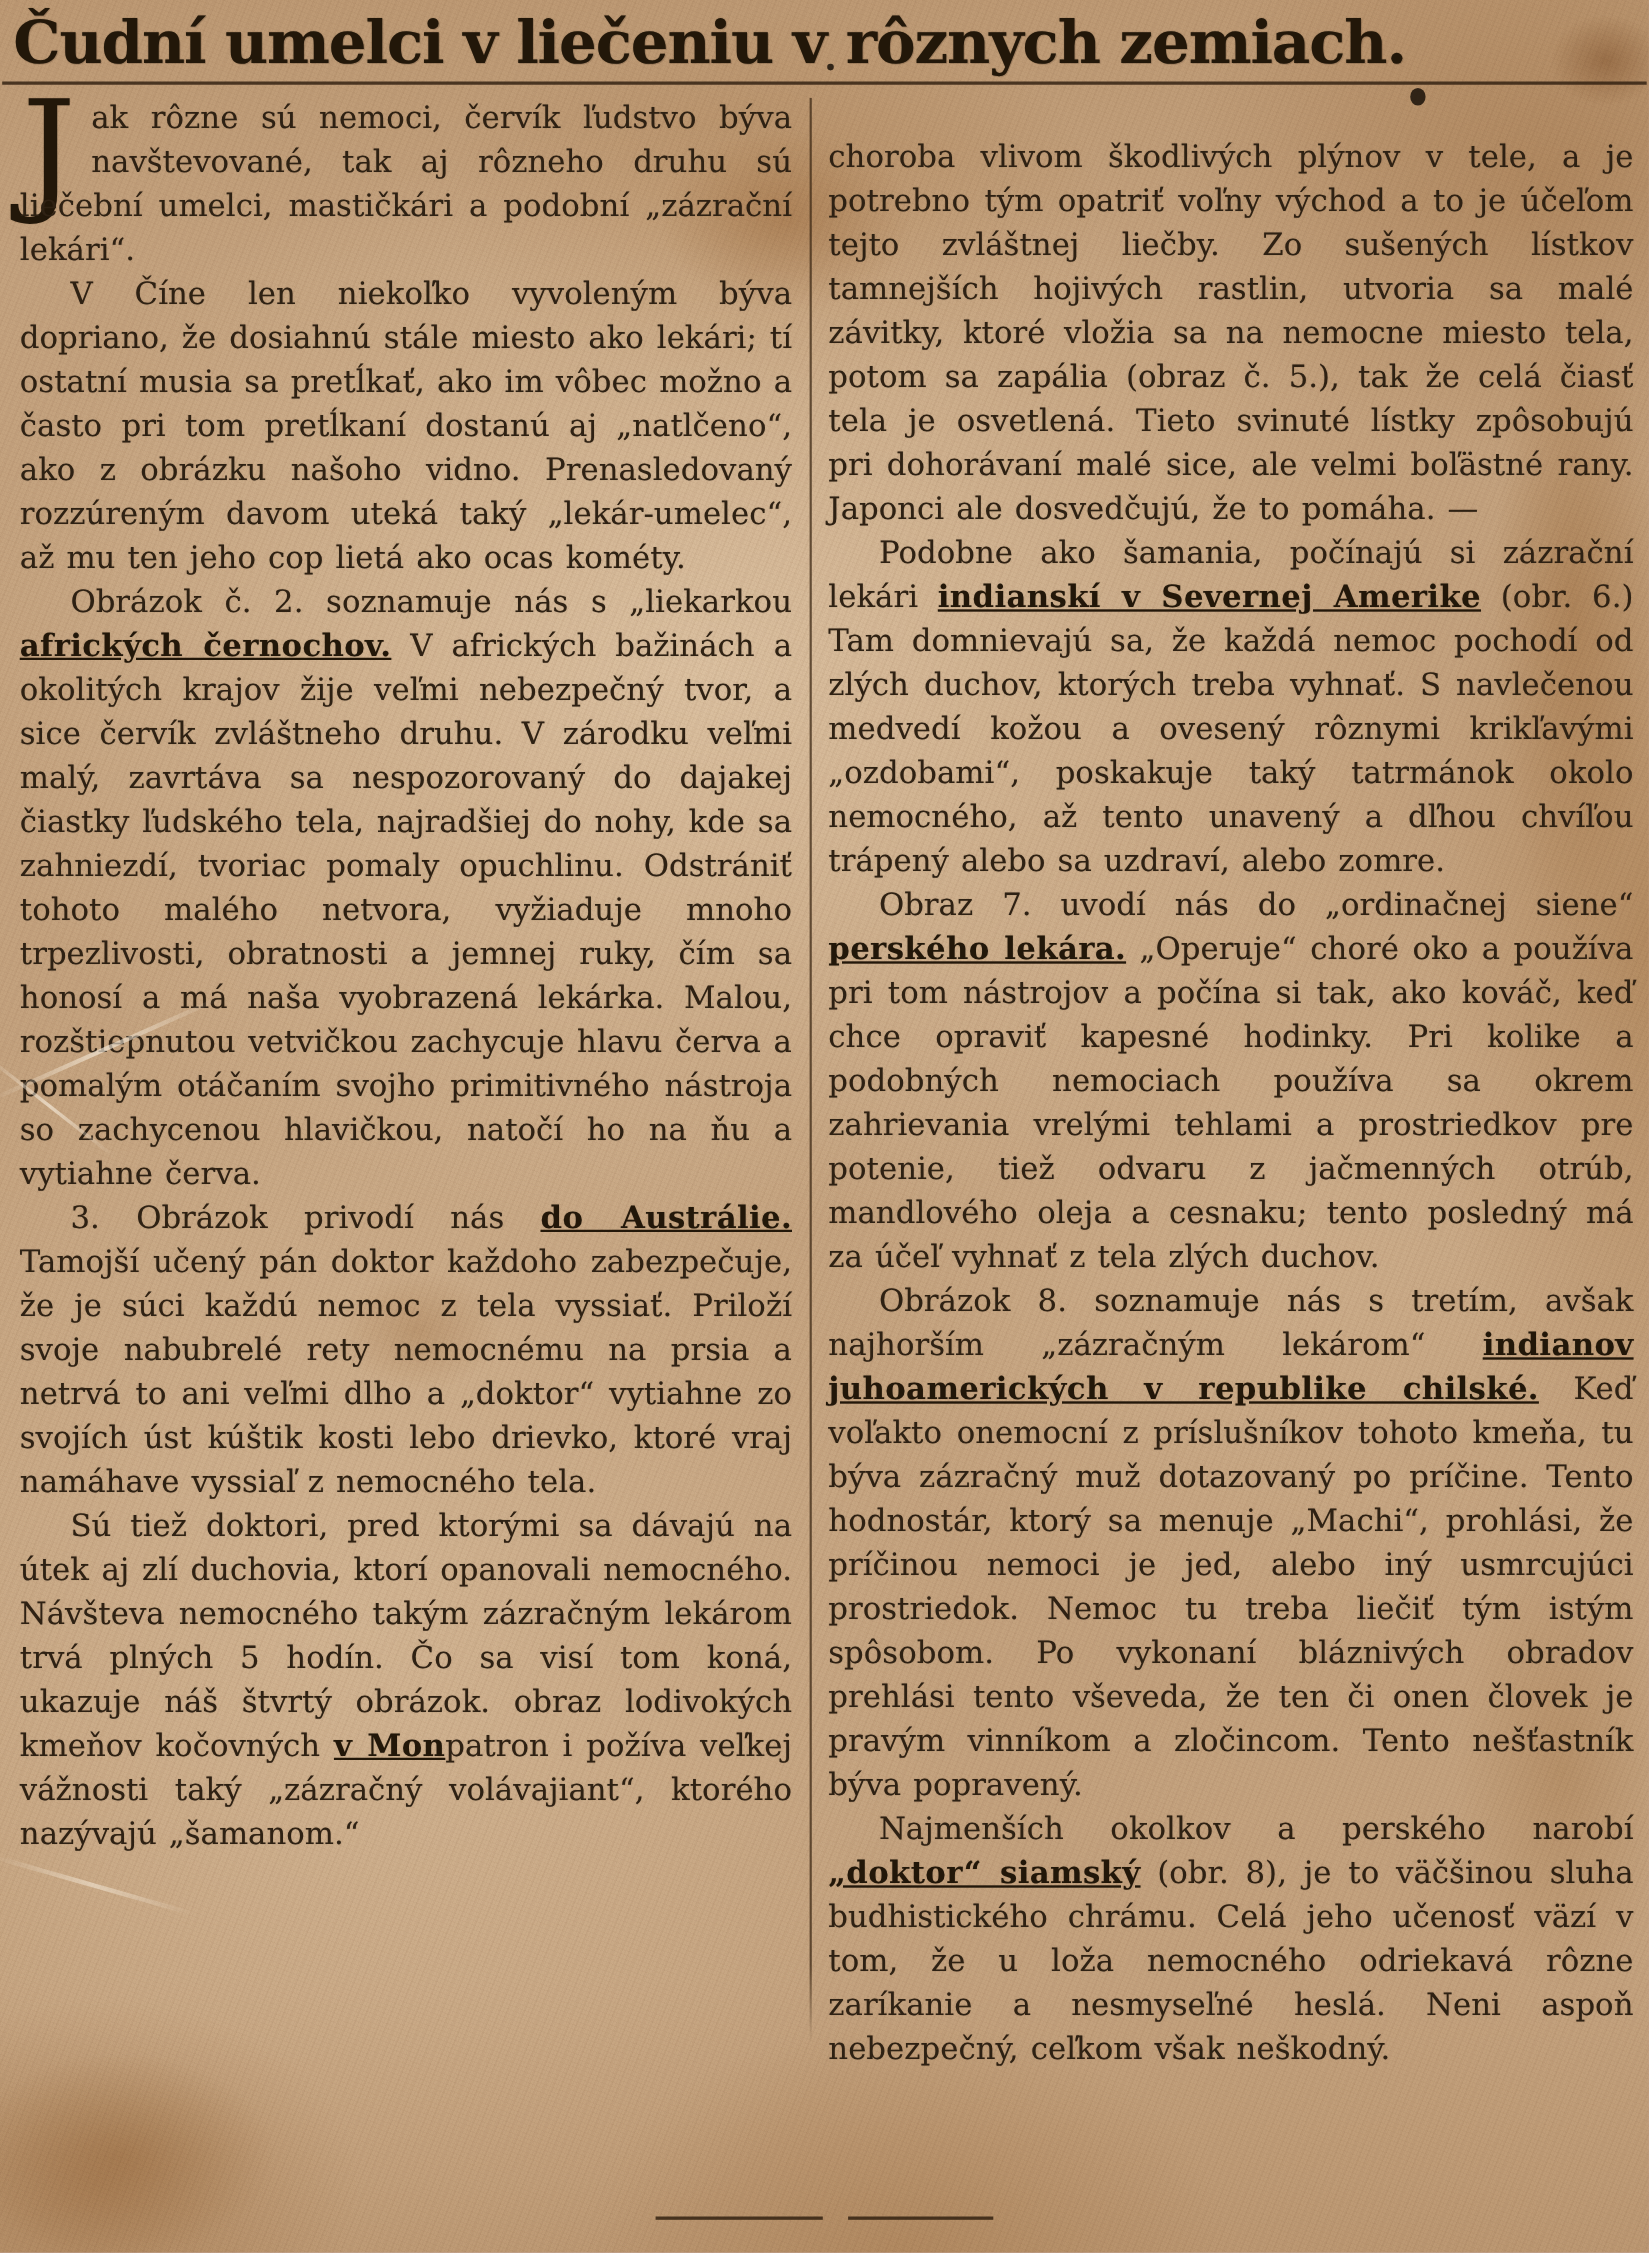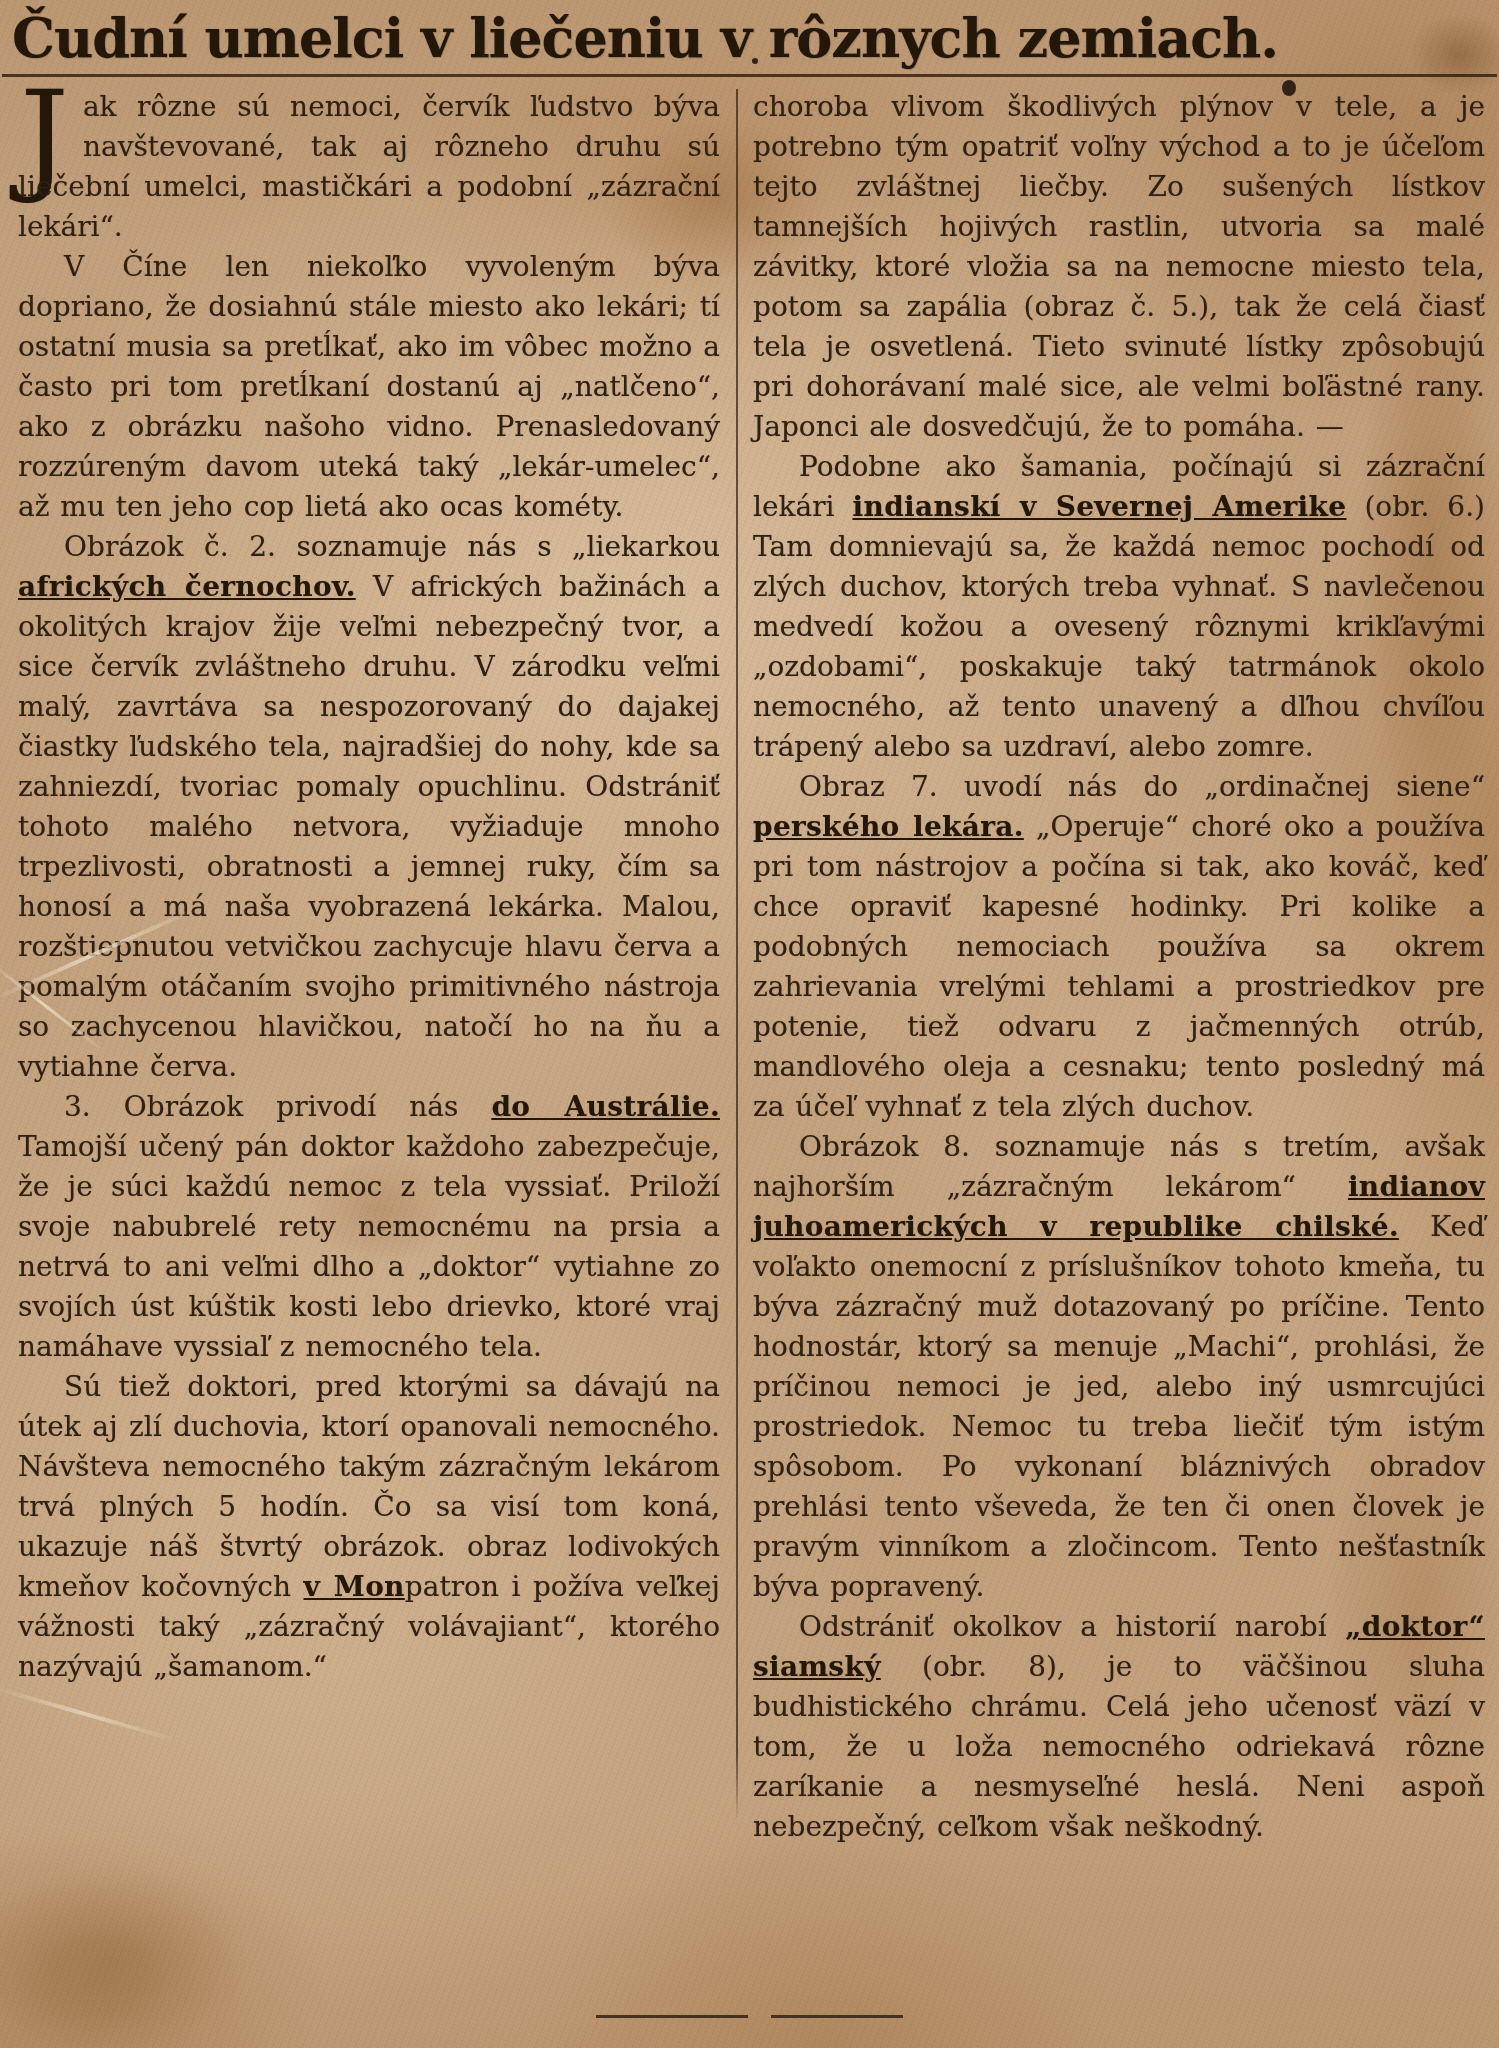--- a/index.html
+++ b/index.html
@@ -72,21 +72,21 @@
     display:flex;align-items:stretch;
     padding:10px 14px 0 18px;
   }
   .col{
     font-size:28px;line-height:40px;text-align:justify;
     color:var(--ink);
     text-shadow:0 0 1px rgba(43,30,18,.35);
     word-spacing:2px;
   }
   .col.left{flex:0 0 702px;}
-  .col.right{flex:1 1 auto;}
+  .col.right{flex:1 1 auto;margin-top:36px;}
   .divider{
     flex:0 0 2px;margin:2px 15px 26px 16px;
     background:linear-gradient(180deg, rgba(60,40,20,.75) 0 96%, transparent);
   }
   p.para{margin:0;}
   p.para.indent{text-indent:46px;}
   .seg.bold{font-weight:bold;color:var(--ink-strong);letter-spacing:.3px;text-decoration:underline;}
   .dropcap{
     float:left;
     font-size:122px;line-height:.74;
@@ -130,21 +130,21 @@
           <p class="para indent"><span class="seg">Obrázok č. 2. soznamuje nás s „liekarkou </span><span class="seg bold">afrických černochov.</span><span class="seg"> V afrických bažinách a okolitých krajov žije veľmi nebezpečný tvor, a sice červík zvláštneho druhu. V zárodku veľmi malý, zavrtáva sa nespozorovaný do dajakej čiastky ľudského tela, najradšiej do nohy, kde sa zahniezdí, tvoriac pomaly opuchlinu. Odstrániť tohoto malého netvora, vyžiaduje mnoho trpezlivosti, obratnosti a jemnej ruky, čím sa honosí a má naša vyobrazená lekárka. Malou, rozštiepnutou vetvičkou zachycuje hlavu červa a pomalým otáčaním svojho primitivného nástroja so zachycenou hlavičkou, natočí ho na ňu a vytiahne červa.</span></p>
           <p class="para indent"><span class="seg">3. Obrázok privodí nás </span><span class="seg bold">do Austrálie.</span><span class="seg"> Tamojší učený pán doktor každoho zabezpečuje, že je súci každú nemoc z tela vyssiať. Priloží svoje nabubrelé rety nemocnému na prsia a netrvá to ani veľmi dlho a „doktor“ vytiahne zo svojích úst kúštik kosti lebo drievko, ktoré vraj namáhave vyssiaľ z nemocného tela.</span></p>
           <p class="para indent"><span class="seg">Sú tiež doktori, pred ktorými sa dávajú na útek aj zlí duchovia, ktorí opanovali nemocného. Návšteva nemocného takým zázračným lekárom trvá plných 5 hodín. Čo sa visí tom koná, ukazuje náš štvrtý obrázok. obraz lodivokých kmeňov kočovných </span><span class="seg bold">v Mon</span><span class="seg">patron i požíva veľkej vážnosti taký „zázračný volávajiant“, ktorého nazývajú „šamanom.“</span></p>
         </div>
       <div class="divider"></div>
       <div class="col right">
           <p class="para"><span class="seg">choroba vlivom škodlivých plýnov v tele, a je potrebno tým opatriť voľny východ a to je účeľom tejto zvláštnej liečby. Zo sušených lístkov tamnejších hojivých rastlin, utvoria sa malé závitky, ktoré vložia sa na nemocne miesto tela, potom sa zapália (obraz č. 5.), tak že celá čiasť tela je osvetlená. Tieto svinuté lístky zpôsobujú pri dohorávaní malé sice, ale velmi boľästné rany. Japonci ale dosvedčujú, že to pomáha. —</span></p>
           <p class="para indent"><span class="seg">Podobne ako šamania, počínajú si zázrační lekári </span><span class="seg bold">indianskí v Severnej Amerike</span><span class="seg"> (obr. 6.) Tam domnievajú sa, že každá nemoc pochodí od zlých duchov, ktorých treba vyhnať. S navlečenou medvedí kožou a ovesený rôznymi krikľavými „ozdobami“, poskakuje taký tatrmánok okolo nemocného, až tento unavený a dľhou chvíľou trápený alebo sa uzdraví, alebo zomre.</span></p>
           <p class="para indent"><span class="seg">Obraz 7. uvodí nás do „ordinačnej siene“ </span><span class="seg bold">perského lekára.</span><span class="seg"> „Operuje“ choré oko a používa pri tom nástrojov a počína si tak, ako kováč, keď chce opraviť kapesné hodinky. Pri kolike a podobných nemociach používa sa okrem zahrievania vrelými tehlami a prostriedkov pre potenie, tiež odvaru z jačmenných otrúb, mandlového oleja a cesnaku; tento posledný má za účeľ vyhnať z tela zlých duchov.</span></p>
           <p class="para indent"><span class="seg">Obrázok 8. soznamuje nás s tretím, avšak najhorším „zázračným lekárom“ </span><span class="seg bold">indianov juhoamerických v republike chilské.</span><span class="seg"> Keď voľakto onemocní z príslušníkov tohoto kmeňa, tu býva zázračný muž dotazovaný po príčine. Tento hodnostár, ktorý sa menuje „Machi“, prohlási, že príčinou nemoci je jed, alebo iný usmrcujúci prostriedok. Nemoc tu treba liečiť tým istým spôsobom. Po vykonaní bláznivých obradov prehlási tento vševeda, že ten či onen človek je pravým vinníkom a zločincom. Tento nešťastník býva popravený.</span></p>
-          <p class="para indent"><span class="seg">Odstrániť okolkov a historií narobí </span><span class="seg bold">„doktor“ siamský</span><span class="seg"> (obr. 8), je to väčšinou sluha budhistického chrámu. Celá jeho učenosť väzí v tom, že u loža nemocného odriekavá rôzne zaríkanie a nesmyseľné heslá. Neni aspoň nebezpečný, ceľkom však neškodný.</span></p>
+          <p class="para indent"><span class="seg">Najmenších okolkov a perského narobí </span><span class="seg bold">„doktor“ siamský</span><span class="seg"> (obr. 8), je to väčšinou sluha budhistického chrámu. Celá jeho učenosť väzí v tom, že u loža nemocného odriekavá rôzne zaríkanie a nesmyseľné heslá. Neni aspoň nebezpečný, ceľkom však neškodný.</span></p>
         </div>
     </div>
   </div>
 
   <div class="endmark">
     <span class="dash d1"></span>
     <span class="dash d2"></span>
   </div>
 
   <div class="crease c1"></div>

